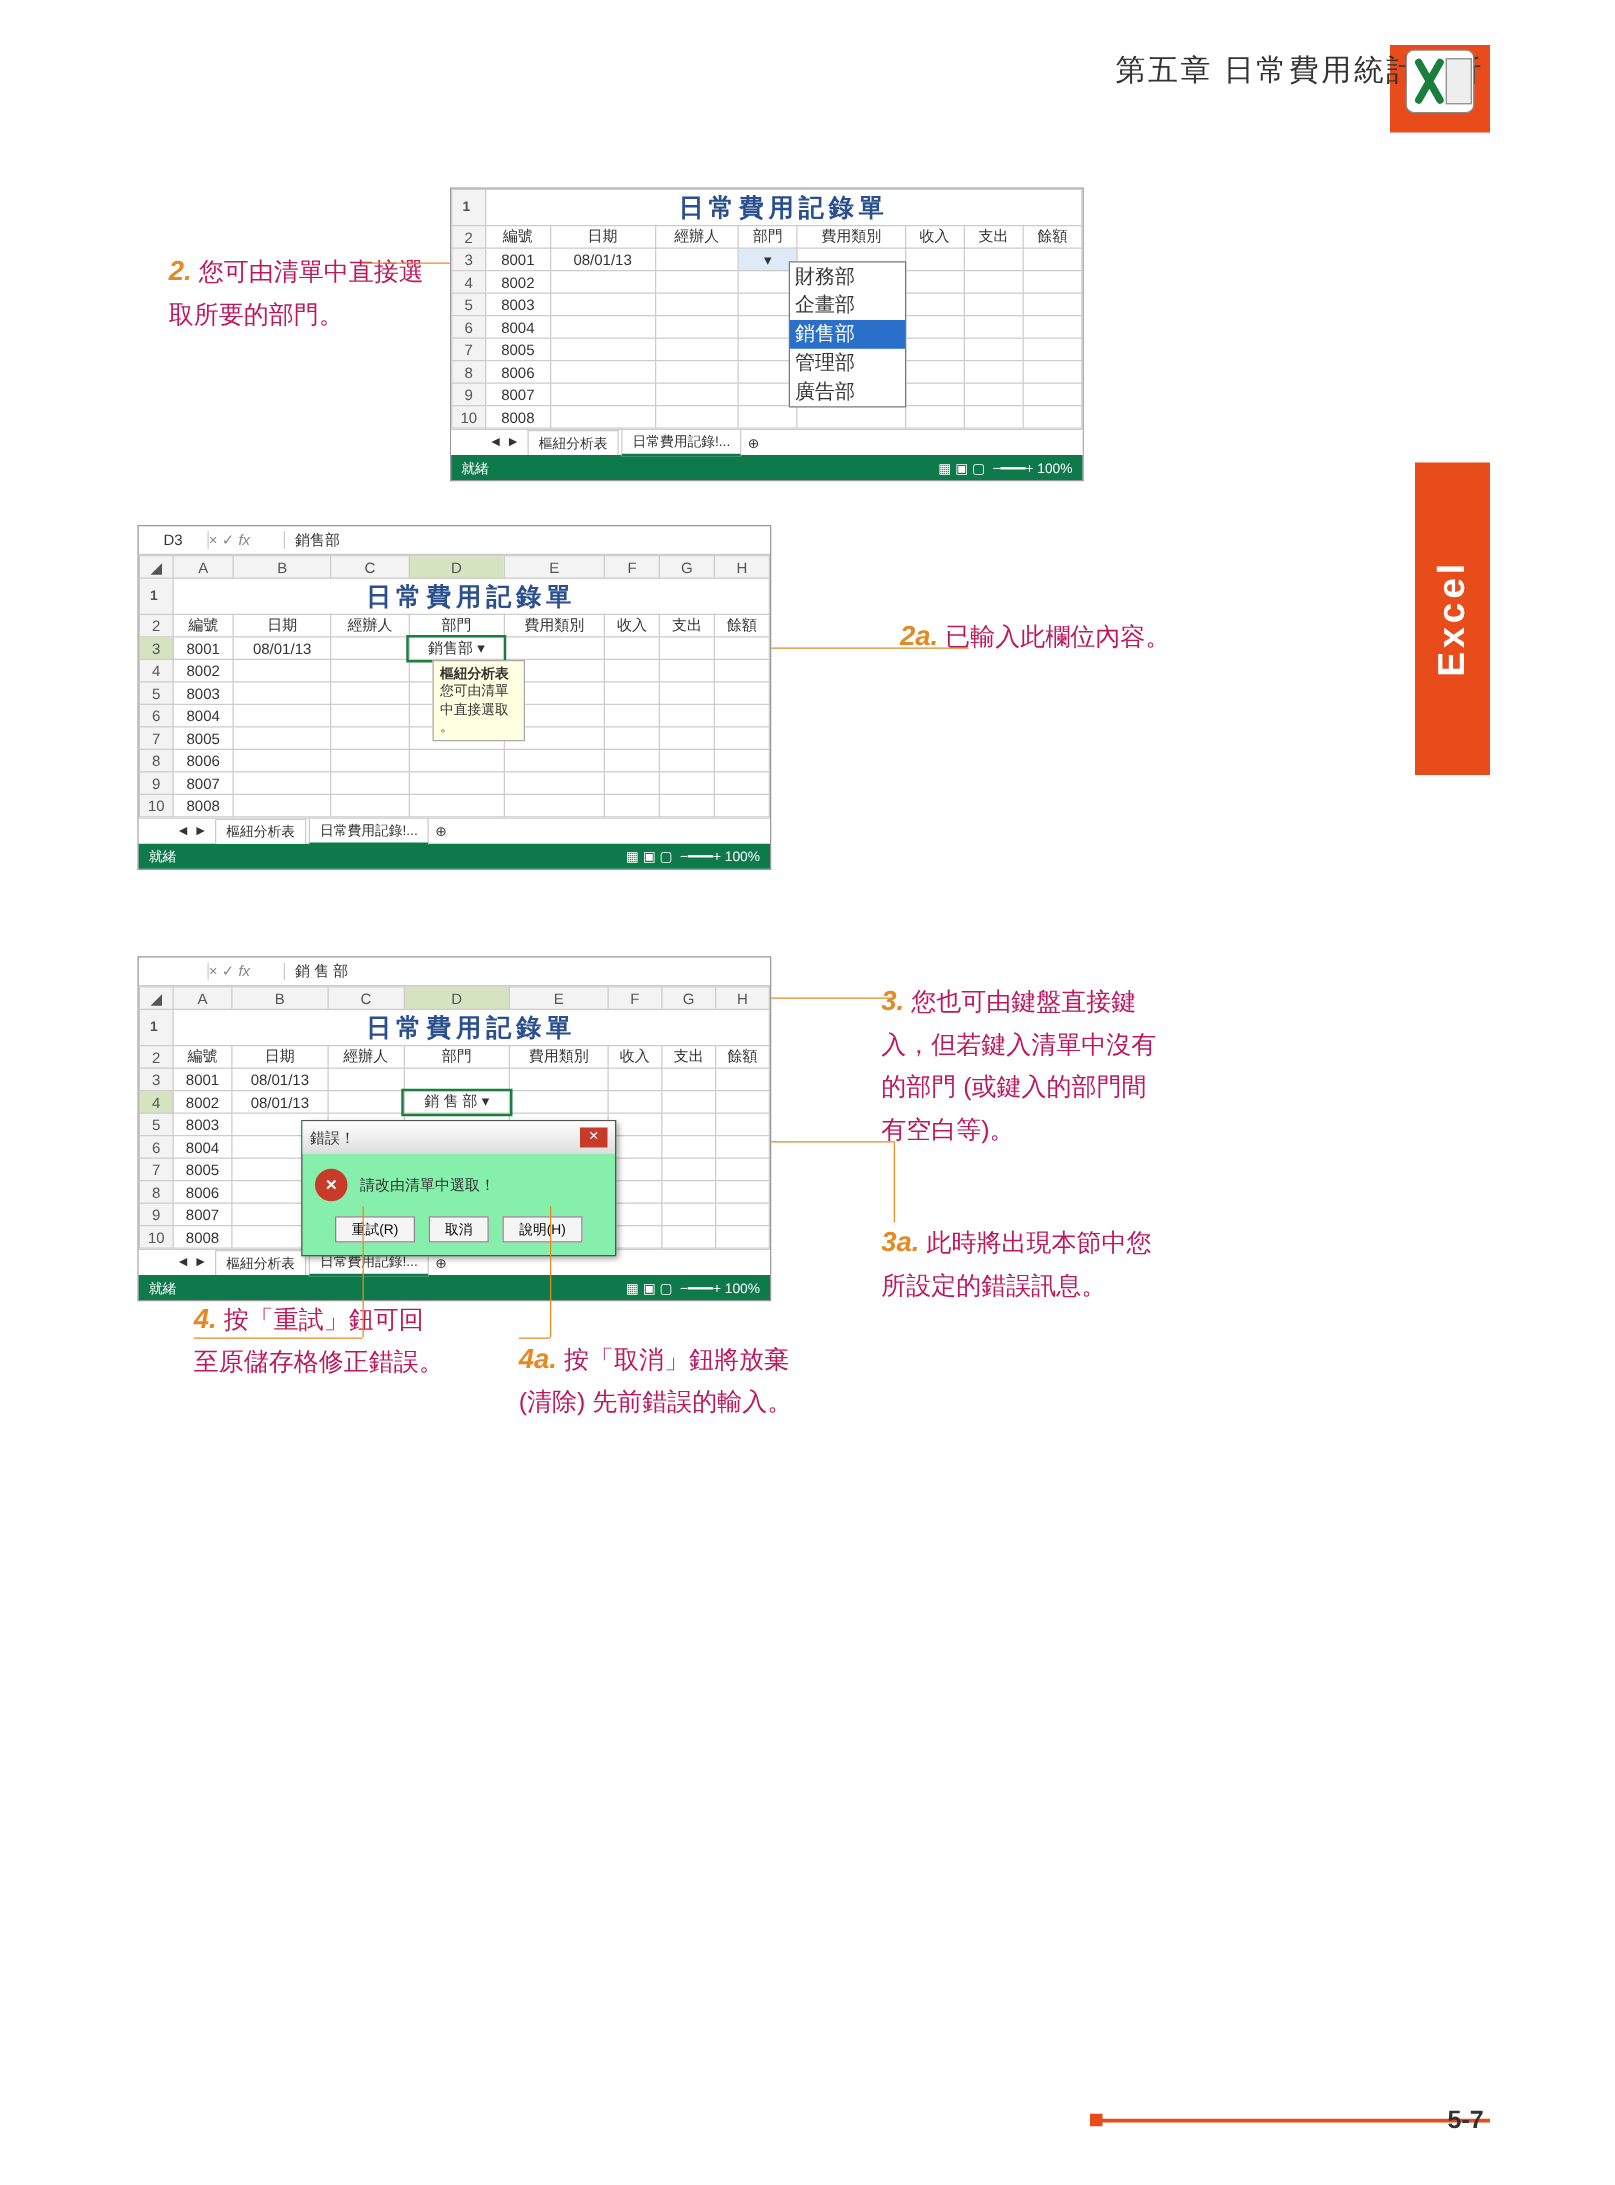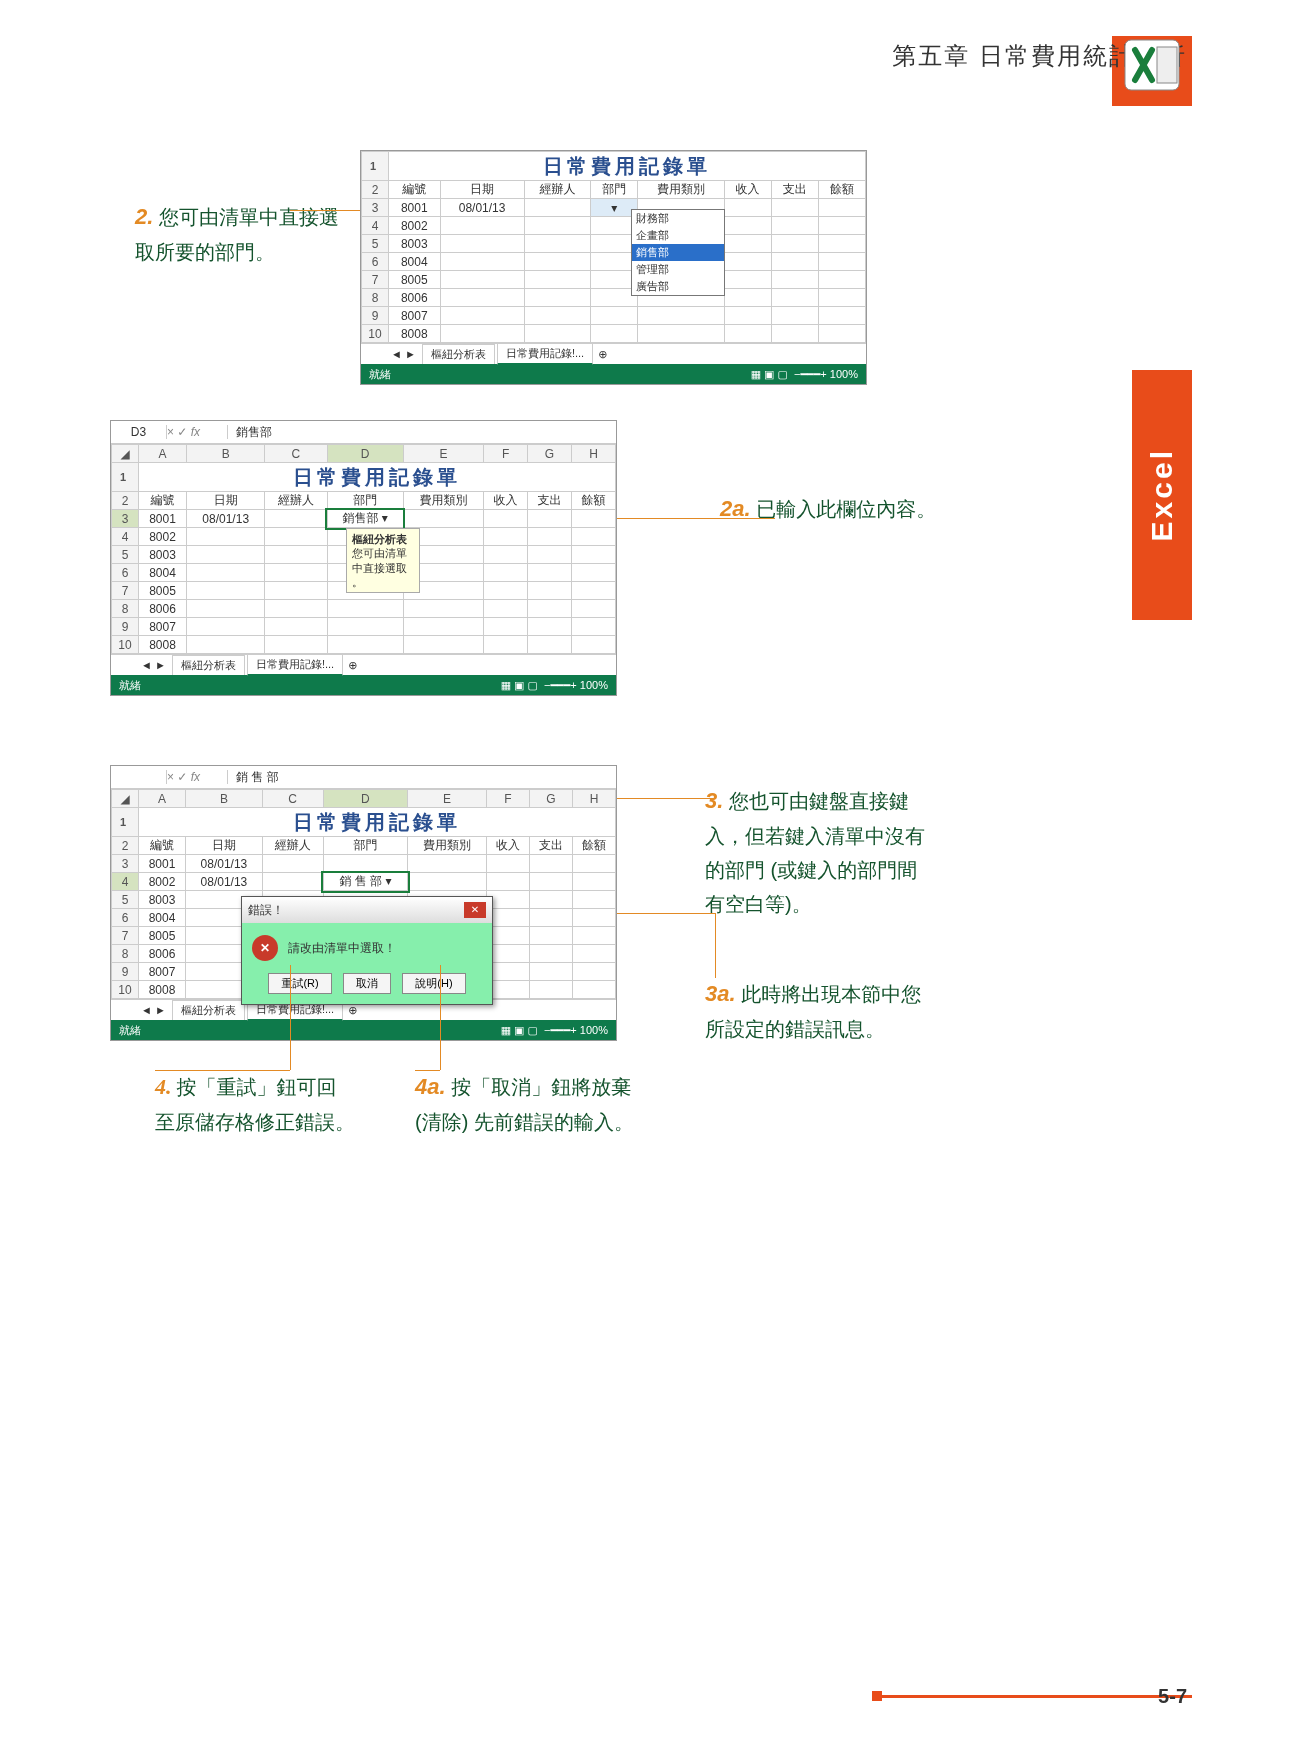--- a/index.html
+++ b/index.html
@@ -65,21 +65,21 @@
     position: absolute;
     font-size: 20px;
     line-height: 1.7;
   }
   .callout .num {
     color: #E38A24;
     font-weight: bold;
     font-size: 22px;
     font-style: italic;
   }
-  .callout .body { color: #14532d; }
+  .callout .body { color: #be185d; }
 
   
   .shot {
     position: absolute;
     border: 1px solid #999;
     background: #fff;
     font-size: 12px;
   }
   .shot .sheet {
     border-collapse: collapse;
@@ -140,21 +140,21 @@
     border-bottom: 1px solid #ccc;
     font-size: 12px;
   }
   .shot .fx .name { width: 55px; border-right: 1px solid #ccc; text-align: center;}
   .shot .fx .ico { width: 60px; color: #888; border-right: 1px solid #ccc;}
   .shot .fx .val { padding-left: 8px;}
   .dropdown-pop {
     position: absolute;
     border: 1px solid #777;
     background: #fff;
-    font-size: 11px;
+    font-size: 16px;
     width: 92px;
   }
   .dropdown-pop div { padding: 1px 4px;}
   .dropdown-pop .sel { background: #2A6FC9; color: #fff;}
   .tooltip-pop {
     position: absolute;
     border: 1px solid #aaa;
     background: #FFFFE1;
     font-size: 11px;
     padding: 3px 5px;
@@ -645,21 +645,21 @@
           <span>請改由清單中選取！</span>
         </div>
       <div class="bt">
         <button>重試(R)</button>
         <button>取消</button>
         <button>說明(H)</button>
       </div>
     </div>
   </div>
 
-  <div class="callout" style="left:155px; top:1068px; width:200px;font-family:Liberation Serif, serif;">
+  <div class="callout" style="left:155px; top:1036px; width:200px;">
     <span class="num">4.</span>
     <span class="body">按「重試」鈕可回至原儲存格修正錯誤。</span>
   </div>
   <div class="callout" style="left:415px; top:1068px; width:220px;">
     <span class="num">4a.</span>
     <span class="body">按「取消」鈕將放棄 (清除) 先前錯誤的輸入。</span>
   </div>
   <div class="line-v" style="left:290px; top:965px; height:105px;"></div>
   <div class="line-v" style="left:440px; top:965px; height:105px;"></div>
   <div class="line-h" style="left:155px; top:1070px; width:135px;"></div>

